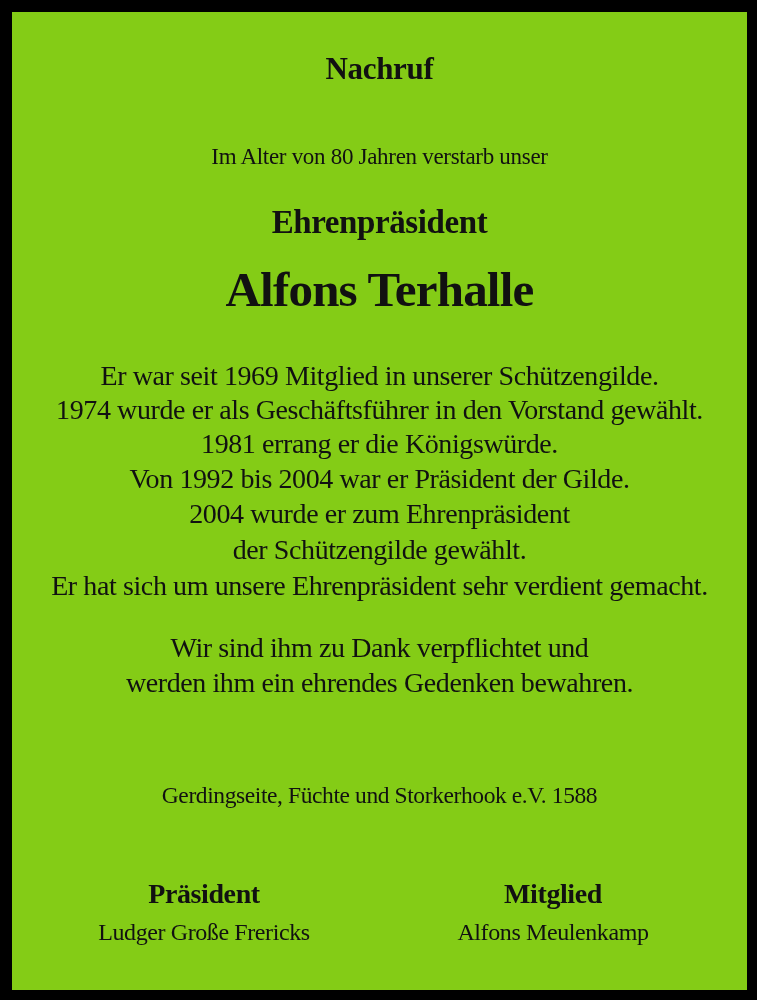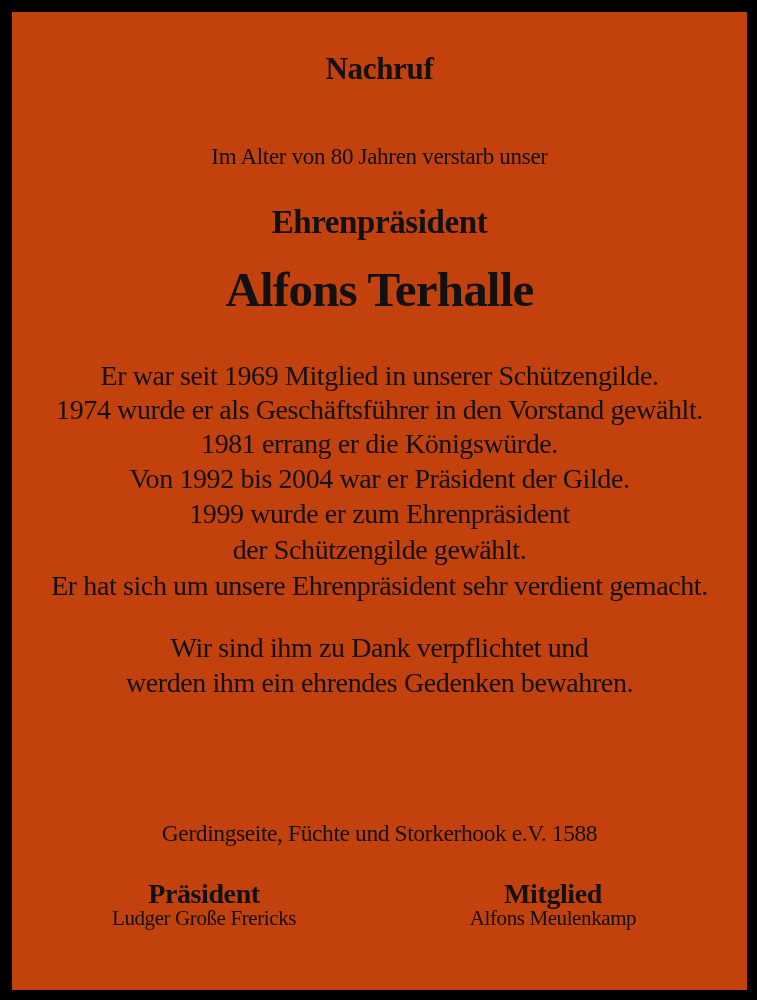--- a/index.html
+++ b/index.html
@@ -14,21 +14,21 @@
       overflow: hidden;
       font-family: "Liberation Serif", "DejaVu Serif", serif;
       color: #111111;
     }
     .frame {
       position: absolute;
       left: 12px;
       top: 12px;
       width: 735px;
       height: 978px;
-      background: #c2410c;
+      background: #84cc16;
     }
     .line {
       position: absolute;
       left: 0;
       width: 735px;
       text-align: center;
       white-space: nowrap;
       line-height: 1;
     }
     .bold { font-weight: bold; }
@@ -56,43 +56,44 @@
       font-size: 28px;
       letter-spacing: -0.4px;
     }
     .org-name {
       font-size: 29px;
       top: 751px;
       letter-spacing: -0.5px;
     }
     .org-sub {
       font-size: 23.5px;
-      top: 810px;
+      top: 772px;
       letter-spacing: -0.4px;
     }
     .sig-col {
       position: absolute;
       top: 868px;
       width: 330px;
       text-align: center;
       white-space: nowrap;
     }
     .sig-col.left { left: 27px; }
     .sig-col.right { left: 376px; }
     .sig-role {
       font-size: 28px;
       font-weight: bold;
       line-height: 1;
       display: block;
       letter-spacing: -0.4px;
     }
     .sig-name {
-      font-size: 21px;
+      font-size: 24px;
       line-height: 1;
       display: block;
+      margin-top: 12px;
       letter-spacing: -0.4px;
       text-align: center;
     }
   </style>
 </head>
 <body>
 
 <div class="frame">
 
   <div class="line bold title">Nachruf</div>
@@ -101,21 +102,21 @@
 
   <div class="line bold deceased-name">Alfons Terhalle</div>
 
   <div class="line bold honor-title">Ehrenpräsident</div>
 
   <div>
     <div class="line body-line" style="top:350px">Er war seit 1969 Mitglied in unserer Schützengilde.</div>
     <div class="line body-line" style="top:384px">1974 wurde er als Geschäftsführer in den Vorstand gewählt.</div>
     <div class="line body-line" style="top:418px">1981 errang er die Königswürde.</div>
     <div class="line body-line" style="top:453px">Von 1992 bis 2004 war er Präsident der Gilde.</div>
-    <div class="line body-line" style="top:488px">1999 wurde er zum Ehrenpräsident</div>
+    <div class="line body-line" style="top:488px">2004 wurde er zum Ehrenpräsident</div>
     <div class="line body-line" style="top:524px">der Schützengilde gewählt.</div>
     <div class="line body-line" style="top:560px">Er hat sich um unsere Ehrenpräsident sehr verdient gemacht.</div>
   </div>
 
   <div>
     <div class="line body-line" style="top:622px">Wir sind ihm zu Dank verpflichtet und</div>
     <div class="line body-line" style="top:657px">werden ihm ein ehrendes Gedenken bewahren.</div>
   </div>
 
 

